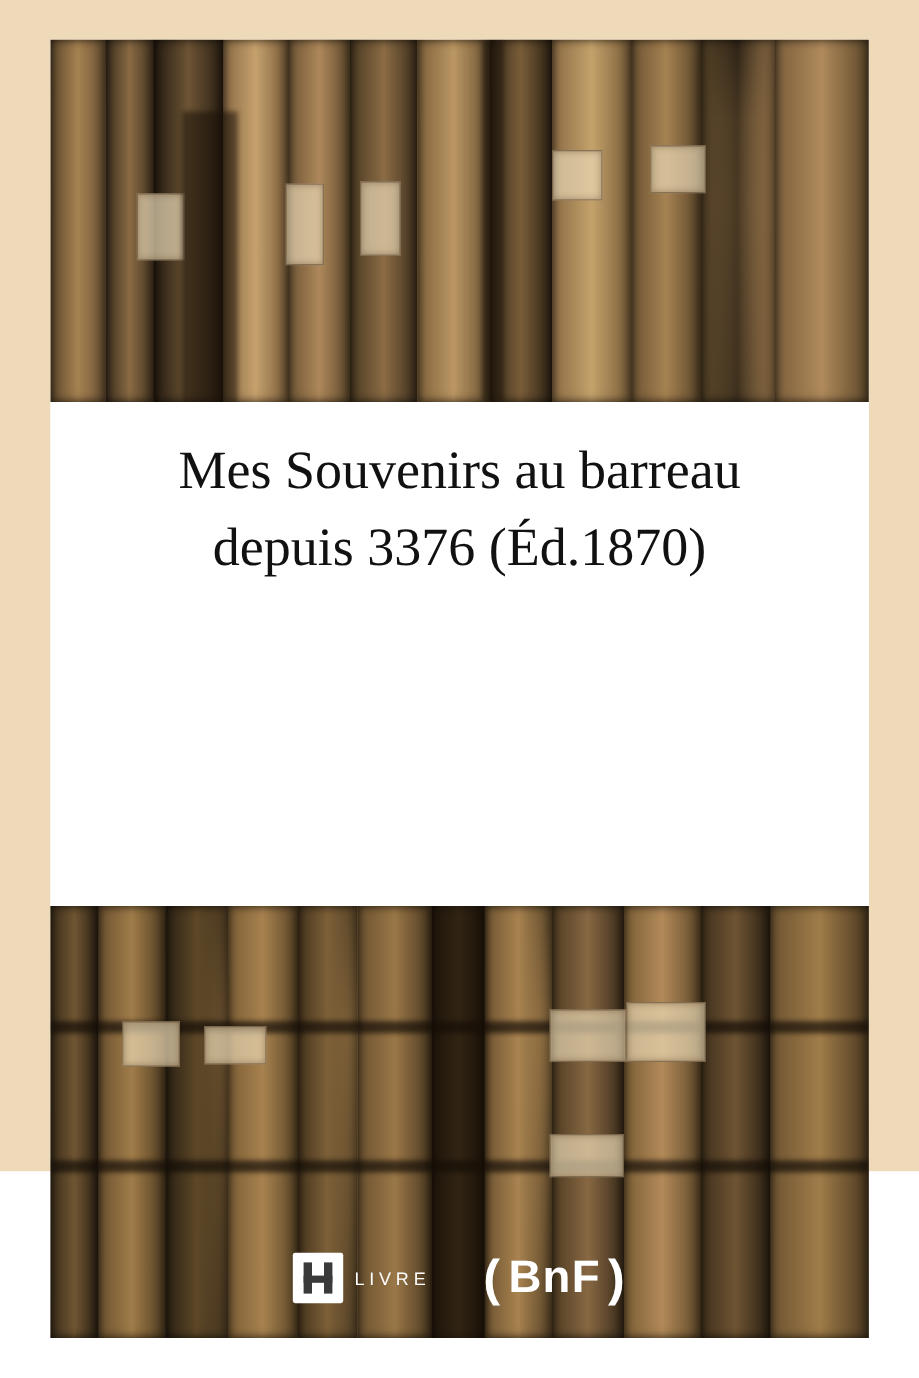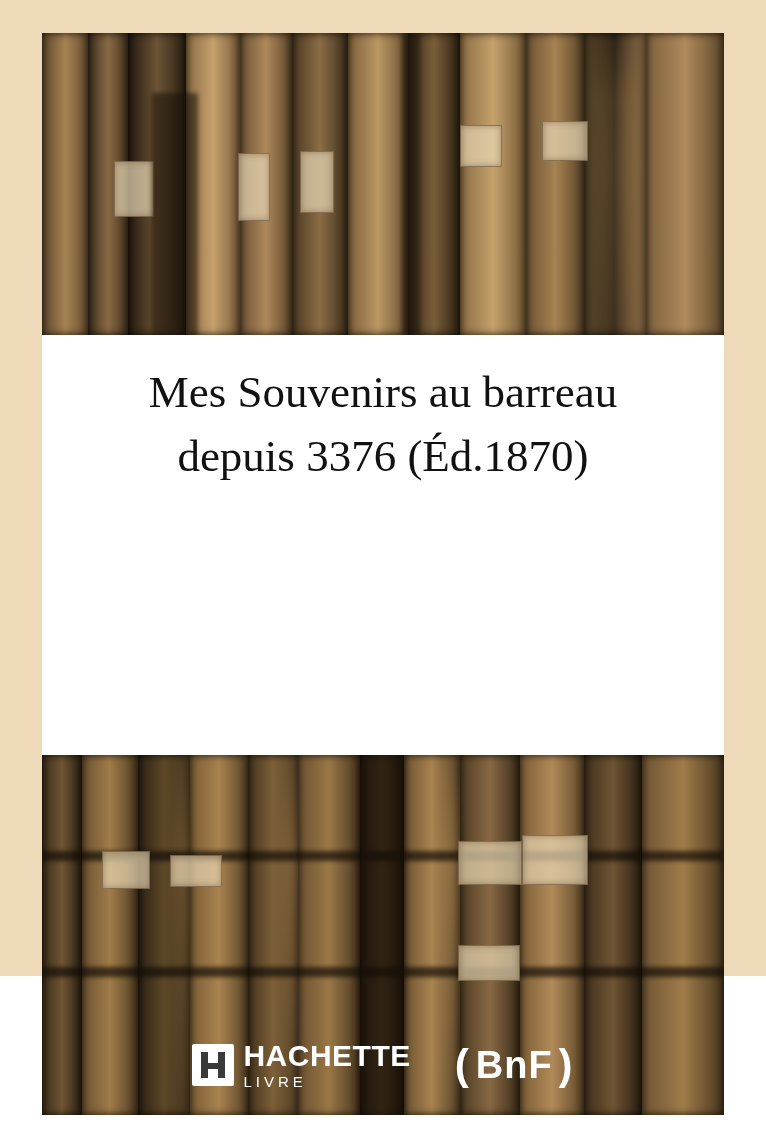--- a/index.html
+++ b/index.html
@@ -266,21 +266,20 @@
       <div class="label" style="left:480px;top:80px;width:64px;height:48px;"></div>
       <div class="label" style="left:416px;top:190px;width:60px;height:34px;"></div>
       <div class="darkpatch" style="left:318px;top:0px;width:44px;height:360px;"></div>
 
       <div class="logos">
         <div class="hachette">
           <div class="hachette-mark">
             <div class="hachette-bar"></div>
           </div>
           <div class="hachette-text">
-            <span class="hachette-name">HACHETTE</span>
             <span class="hachette-sub">LIVRE</span>
           </div>
         </div>
         <div class="bnf">
           <span class="bnf-bracket">(</span>
           <span>BnF</span>
           <span class="bnf-bracket">)</span>
         </div>
       </div>
     </div>

